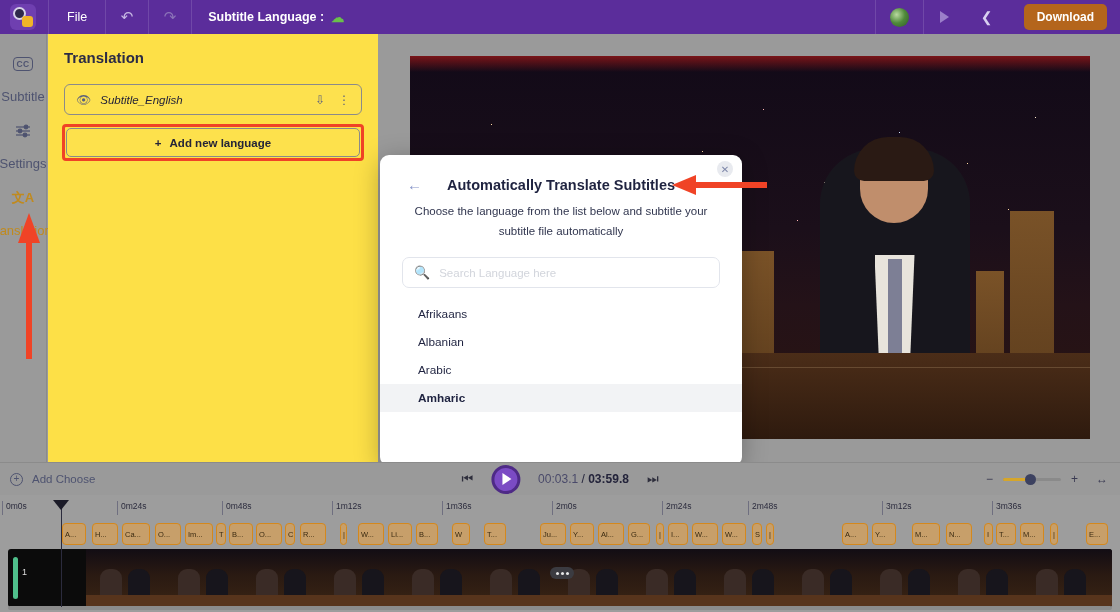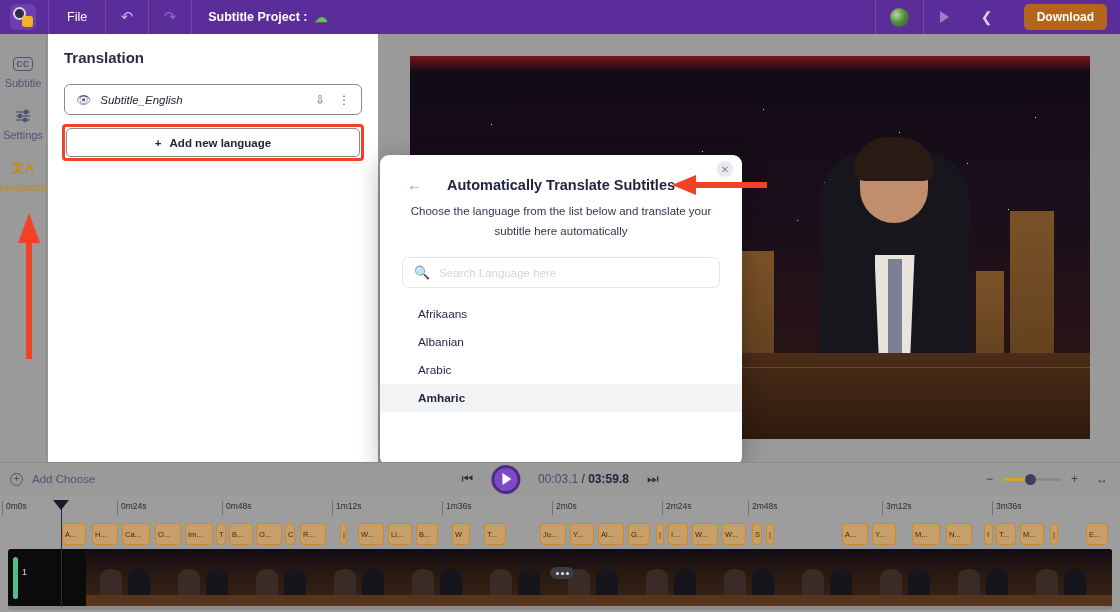--- a/index.html
+++ b/index.html
@@ -56,31 +56,31 @@
     position: absolute; top: 34px; left: 0; width: 47px; height: 428px;
     background: #9a9a9a; border-right: 1px solid #8b8b8b;
     display: flex; flex-direction: column; align-items: center; padding-top: 20px;
   }
   .rail-item { width: 47px; display:flex; flex-direction: column; align-items:center; margin-bottom: 17px; }
   .rail-ic { font-size: 15px; color: #4e5370; height: 20px; display:flex; align-items:center; }
   .cc-box {
     border: 1.6px solid #4e5370; border-radius: 4px; font-size: 8.5px; font-weight:bold;
     padding: 1px 3px; color:#4e5370; letter-spacing: 0.3px;
   }
-  .rail-lb { font-size: 11px; color: #4e5370; margin-top: 3px; }
+  .rail-lb { font-size: 13px; color: #4e5370; margin-top: 15px; }
   .rail-item.active .rail-ic, .rail-item.active .rail-lb { color: #c08a1e; }
   .sliders svg { display:block; }
 
   
   .red-arrow-up { position: absolute; left: 18px; top: 213px; width: 22px; height: 148px; }
 
   
   .panel {
     position: absolute; top: 34px; left: 48px; width: 330px; height: 428px;
-    background: #ffffff;
+    background: #fde047;
   }
   .panel-title { font-size: 15px; font-weight: bold; color: #2b2b46; padding: 15px 0 0 16px; }
   .sub-row {
     margin: 18px 16px 0 16px; height: 31px; border: 1px solid #8a8a8a; border-radius: 6px;
     display: flex; align-items: center; padding: 0 11px; background: rgba(255,255,255,0.04);
   }
   .eye-ic { color:#5a5f7d; font-size: 12px; margin-right: 9px; }
   .sub-name { font-size: 11.5px; color: #242438; font-style: italic; }
   .row-actions { margin-left: auto; display: flex; align-items: center; gap: 13px; color:#5a5f7d; }
   .dl-ic, .kebab-ic { font-size: 12px; }
@@ -256,21 +256,21 @@
       <span class="dot2"></span>
     </div>
     <div class="hdr-sep" style="margin-left:12px"></div>
     <div class="hdr-item">File</div>
     <div class="hdr-sep"></div>
     <div class="hdr-icon-btn">↶</div>
     <div class="hdr-sep"></div>
     <div class="hdr-icon-btn" style="color:#8b73b8">↷</div>
     <div class="hdr-sep"></div>
     <div class="hdr-title">
-      <span>Subtitle Project :</span>
+      <span>Subtitle Language :</span>
       <span class="cloud-icon">☁</span>
     </div>
     <div class="hdr-right">
       <div class="hdr-sep"></div>
       <div class="avatar-globe"></div>
       <div class="hdr-sep"></div>
       <div class="hdr-icon-btn">
           <span class="play-tri"></span>
         </div>
       <div class="hdr-icon-btn share-ic">❮</div>
@@ -357,21 +357,21 @@
       <div class="desk"></div>
       <div class="caption">orks. Even the song is fast,</div>
     </div>
   </div>
 
   <div class="modal-wrap">
     <div class="modal">
       <div class="modal-close">✕</div>
       <div class="modal-back">←</div>
       <div class="modal-title">Automatically Translate Subtitles</div>
-      <div class="modal-sub">Choose the language from the list below and translate your subtitle here automatically</div>
+      <div class="modal-sub">Choose the language from the list below and subtitle your subtitle file automatically</div>
       <div class="search-box">
         <span class="search-ic">🔍</span>
         <input class="search-input" type="text" placeholder="Search Language here" style="">
       </div>
       <div class="lang-list">
         <div class="lang-item">Afrikaans</div>
         <div class="lang-item">Albanian</div>
         <div class="lang-item">Arabic</div>
         <div class="lang-item sel">Amharic</div>
       </div>

